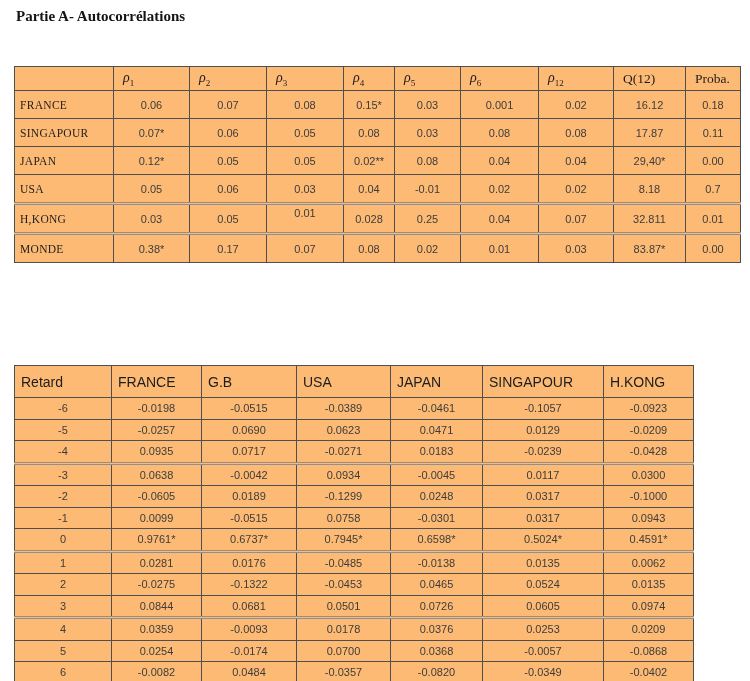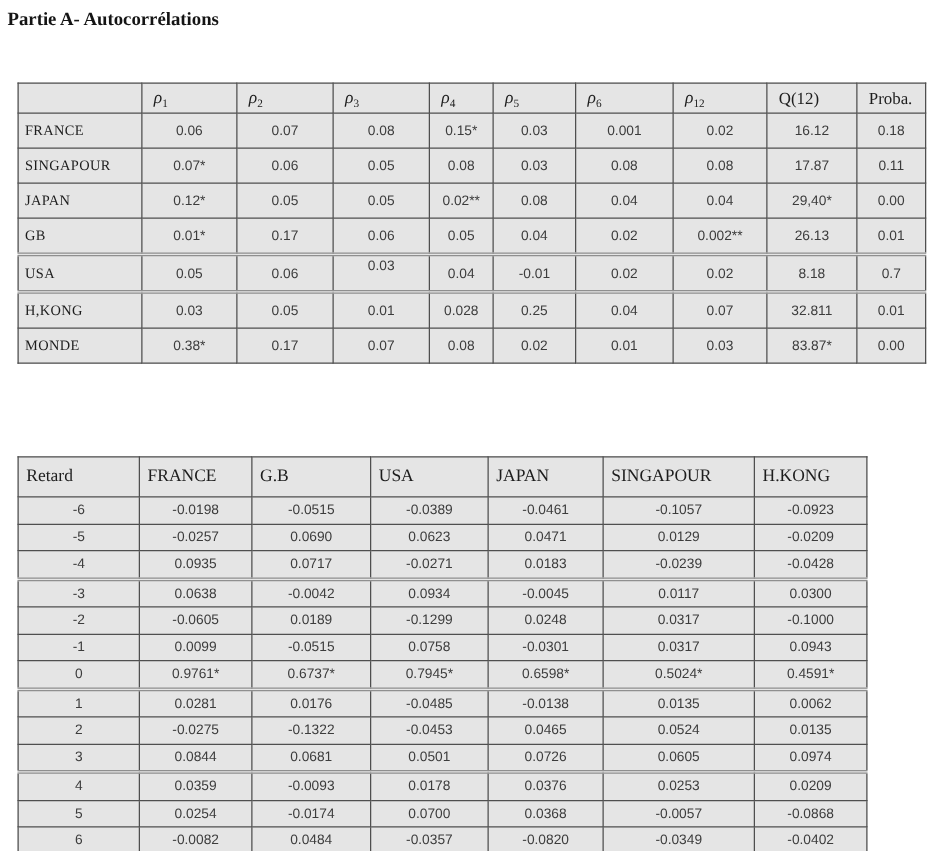--- a/index.html
+++ b/index.html
@@ -6,36 +6,36 @@
   .page {
     position: relative;
     width: 750px;
     height: 681px;
     background: #ffffff;
     overflow: hidden;
     font-family: "Liberation Serif", serif;
   }
   .title {
     position: absolute;
-    left: 6px;
+    left: 16px;
     margin: 0;
     font-size: 15px;
     font-weight: bold;
     color: #141414;
     font-family: "Liberation Serif", serif;
     white-space: nowrap;
   }
   .title-a { top: 8px; }
   .title-b { top: 324px; }
 
   table.tbl {
     position: absolute;
     border-collapse: collapse;
     table-layout: fixed;
-    background: #e5e5e5;
+    background: #fdba74;
   }
   #tableA { left: 14px; top: 66px;  width: 726px; }
   #tableB { left: 14px; top: 365px; width: 679px; }
 
   .tbl th, .tbl td {
     border: 1px solid #4f4f4f;
     overflow: hidden;
     white-space: nowrap;
     vertical-align: middle;
   }
@@ -74,21 +74,21 @@
   #tableA tbody tr:nth-child(6) { border-top: 3px double #8f8f8f; }
 
   
   #tableB thead th {
     height: 29px;
     text-align: left;
     padding-left: 6px;
     font-weight: normal;
     font-size: 14px;
     color: #1d1d1d;
-    font-family: Liberation Serif, serif;
+    font-family: Liberation Sans, sans-serif;
   }
   #tableB tbody td { height: 20.5px; }
   #tableB tbody tr:nth-child(4),
   #tableB tbody tr:nth-child(8),
   #tableB tbody tr:nth-child(11) { border-top: 3px double #8f8f8f; }
 </style>
 </head>
 <body>
 
 <div class="page">
@@ -153,32 +153,20 @@
           <td class="num">0.05</td>
           <td class="num">0.05</td>
           <td class="num">0.02**</td>
           <td class="num">0.08</td>
           <td class="num">0.04</td>
           <td class="num">0.04</td>
           <td class="num">29,40*</td>
           <td class="num">0.00</td>
         </tr>
         <tr>
-          <td class="rowlabel">GB</td>
-          <td class="num">0.01*</td>
-          <td class="num">0.17</td>
-          <td class="num">0.06</td>
-          <td class="num">0.05</td>
-          <td class="num">0.04</td>
-          <td class="num">0.02</td>
-          <td class="num">0.002**</td>
-          <td class="num">26.13</td>
-          <td class="num">0.01</td>
-        </tr>
-        <tr>
           <td class="rowlabel">USA</td>
           <td class="num">0.05</td>
           <td class="num">0.06</td>
           <td class="num">0.03</td>
           <td class="num">0.04</td>
           <td class="num">-0.01</td>
           <td class="num">0.02</td>
           <td class="num">0.02</td>
           <td class="num">8.18</td>
           <td class="num">0.7</td>

